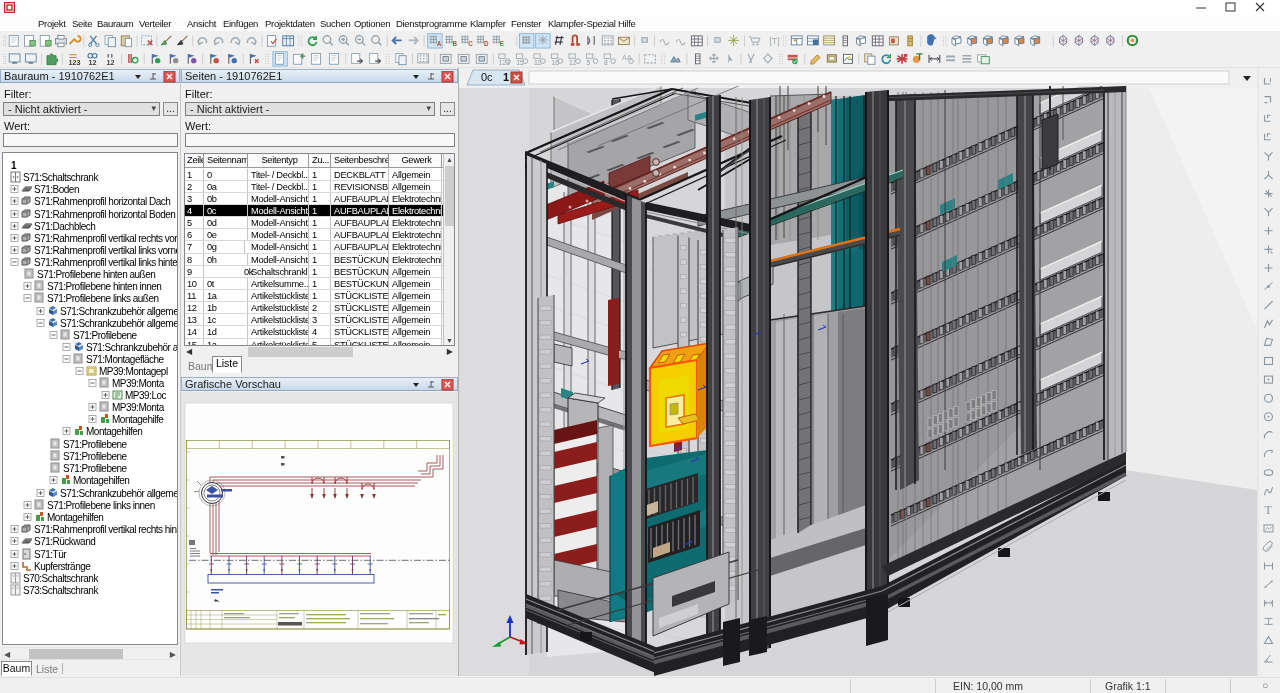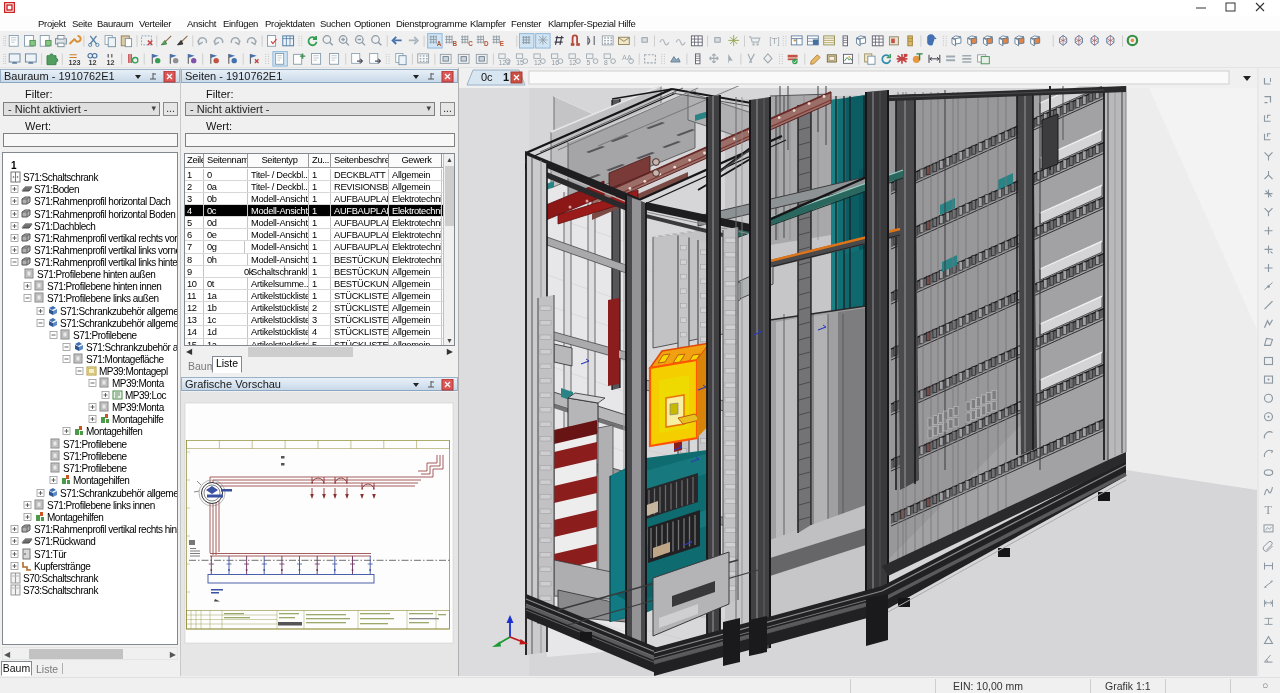--- a/index.html
+++ b/index.html
@@ -7,21 +7,21 @@
 #titlebar{position:absolute;left:0;top:0;width:1280px;height:16px;background:#ffffff;font-size:9px;letter-spacing:-0.45px;color:#000;}
 #titlebar .ttext{position:absolute;left:19px;top:2px;white-space:nowrap;}
 #menubar{position:absolute;left:0;top:16px;width:1280px;height:16px;background:#fdfdfd;font-size:9.5px;letter-spacing:-0.3px;color:#111;border-bottom:1px solid #f0f0f0;}
 #menubar span{position:absolute;top:2px;padding-left:24px;}
 #tb1{position:absolute;left:0;top:32px;width:1280px;height:18px;background:#f0f0f0;}
 #tb2{position:absolute;left:0;top:50px;width:1280px;height:18px;background:#f0f0f0;border-bottom:1px solid #e3e3e3;}
 
 .phead{position:absolute;height:14px;background:linear-gradient(#e8f0f8,#c9d9e9);border:1px solid #9ab2c8;border-bottom:1px solid #8aa6c0;font-size:11px;color:#1a1a1a;}
 .phead .t{position:absolute;left:3px;top:0px;}
 .pbtns{position:absolute;top:1px;right:2px;}
-.lbl{position:absolute;font-size:11px;color:#111;margin-left:21px;}
+.lbl{position:absolute;font-size:11px;color:#111;}
 .combo{position:absolute;height:14px;background:#e0e0e0;border:1px solid #7f7f7f;font-size:11px;color:#222;}
 .combo .cv{position:absolute;right:3px;top:0px;font-size:9px;color:#444;}
 .dots{position:absolute;height:14px;background:#e6e6e6;border:1px solid #8a8a8a;font-size:10px;text-align:center;color:#222;}
 .inp{position:absolute;height:14px;background:#f8f8f8;border:1px solid #7f7f7f;}
 #statusbar{position:absolute;left:0;top:677px;width:1280px;height:16px;background:#f0f0f0;border-top:1px solid #e0e0e0;font-size:10.5px;color:#333;}
 .ssep{position:absolute;top:1px;width:1px;height:15px;background:#cdcdcd;}
 
 #tree{position:absolute;left:2px;top:152px;width:176px;height:493px;background:#fff;border:1px solid #828790;overflow:hidden;font-size:8.8px;letter-spacing:-0.5px;color:#000;}
 
 #stable{position:absolute;left:184px;top:153px;width:271px;height:193px;background:#fff;border:1px solid #828790;font-size:9.3px;letter-spacing:-0.3px;color:#000;overflow:hidden;padding-left:34px;}

